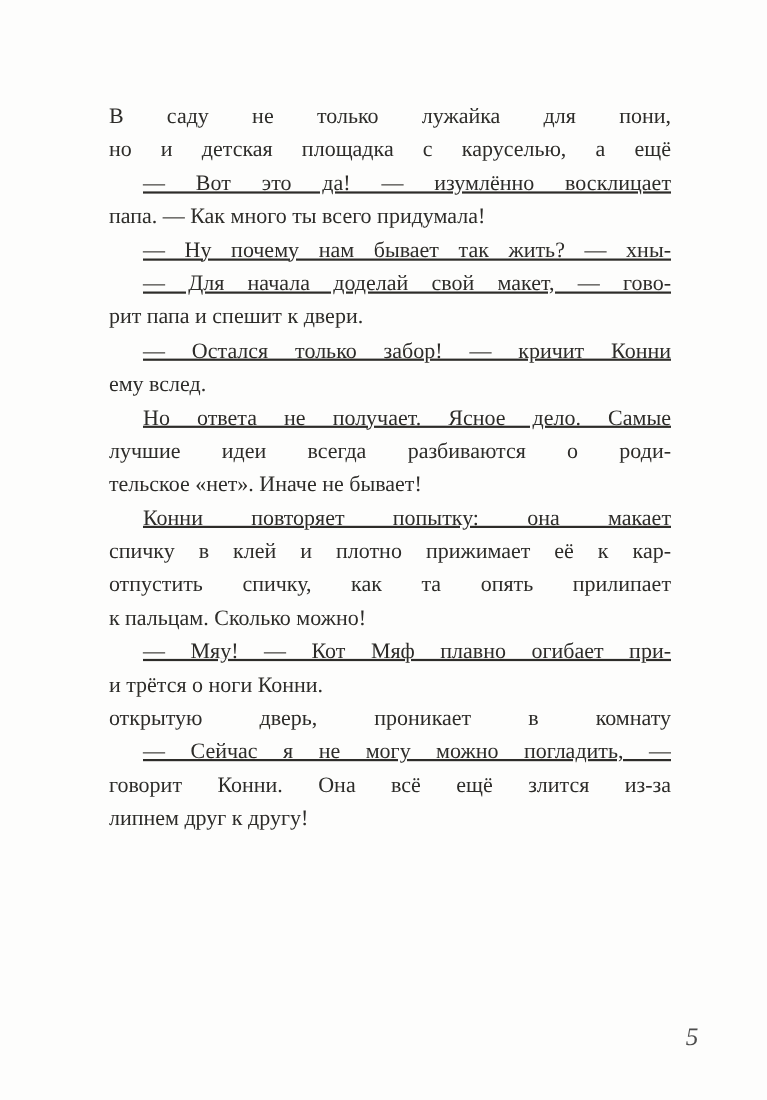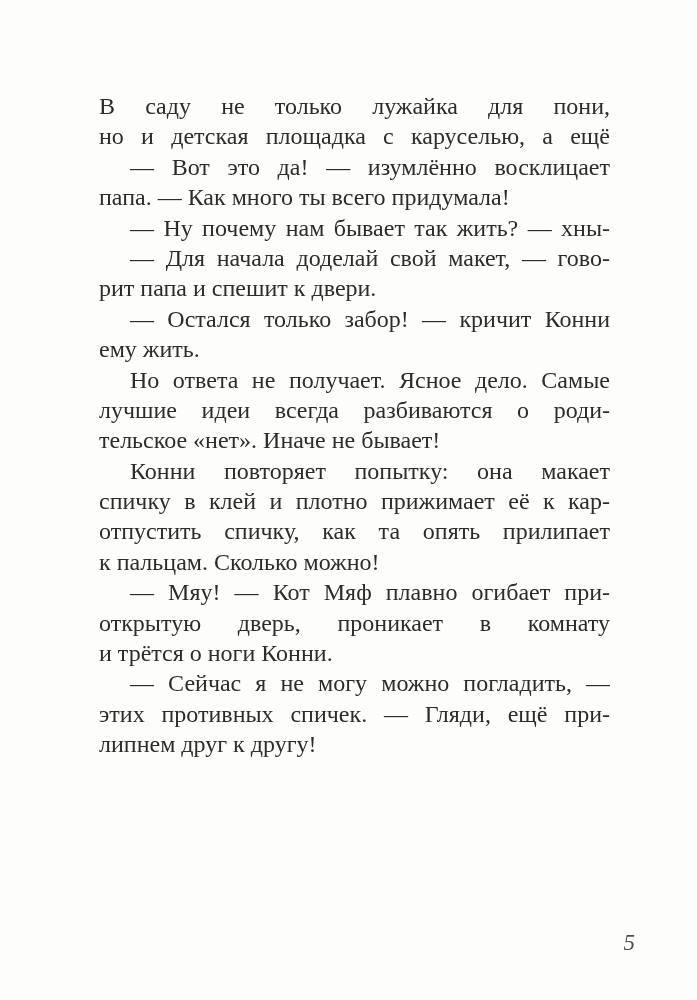--- a/index.html
+++ b/index.html
@@ -17,40 +17,41 @@
     width: 697px;
     height: 1000px;
     background: #fdfdfc;
     overflow: hidden;
   }
   .text-block {
     position: absolute;
     left: 99px;
     top: 91px;
     width: 511px;
-    font-size: 24px;
+    font-size: 20px;
     line-height: 30.4px;
     color: #2d2c29;
   }
   .paragraph {
     margin: 0;
     padding: 0;
   }
   .line {
     text-align: justify;
     text-align-last: justify;
     white-space: normal;
     overflow: hidden;
     height: 30.4px;
   }
   .line.last {
     text-align-last: left;
   }
   .line.indent {
     text-indent: 31px;
+    text-decoration: underline;
   }
   .page-number {
     position: absolute;
     top: 930px;
     right: 62px;
     font-size: 23px;
     font-style: italic;
     color: #4d4d4d;
   }
 </style>
@@ -75,45 +76,45 @@
       <div class="line indent">— Ну почему нам бывает так жить? — хны-</div>
     </div>
 
     <div class="paragraph">
       <div class="line indent">— Для начала доделай свой макет, — гово-</div>
       <div class="line last">рит папа и спешит к двери.</div>
     </div>
 
     <div class="paragraph">
       <div class="line indent">— Остался только забор! — кричит Конни</div>
-      <div class="line last">ему жить.</div>
+      <div class="line last">ему вслед.</div>
     </div>
 
     <div class="paragraph">
       <div class="line indent">Но ответа не получает. Ясное дело. Самые</div>
       <div class="line">лучшие идеи всегда разбиваются о роди-</div>
       <div class="line last">тельское «нет». Иначе не бывает!</div>
     </div>
 
     <div class="paragraph">
       <div class="line indent">Конни повторяет попытку: она макает</div>
       <div class="line">спичку в клей и плотно прижимает её к кар-</div>
       <div class="line">отпустить спичку, как та опять прилипает</div>
       <div class="line last">к пальцам. Сколько можно!</div>
     </div>
 
     <div class="paragraph">
       <div class="line indent">— Мяу! — Кот Мяф плавно огибает при-</div>
+      <div class="line last">и трётся о ноги Конни.</div>
       <div class="line">открытую дверь, проникает в комнату</div>
-      <div class="line last">и трётся о ноги Конни.</div>
     </div>
 
     <div class="paragraph">
       <div class="line indent">— Сейчас я не могу можно погладить, —</div>
-      <div class="line">этих противных спичек. — Гляди, ещё при-</div>
+      <div class="line">говорит Конни. Она всё ещё злится из-за</div>
       <div class="line last">липнем друг к другу!</div>
     </div>
 
   </div>
 
   <div class="page-number">5</div>
 
 </div>
 
 </body></html>

